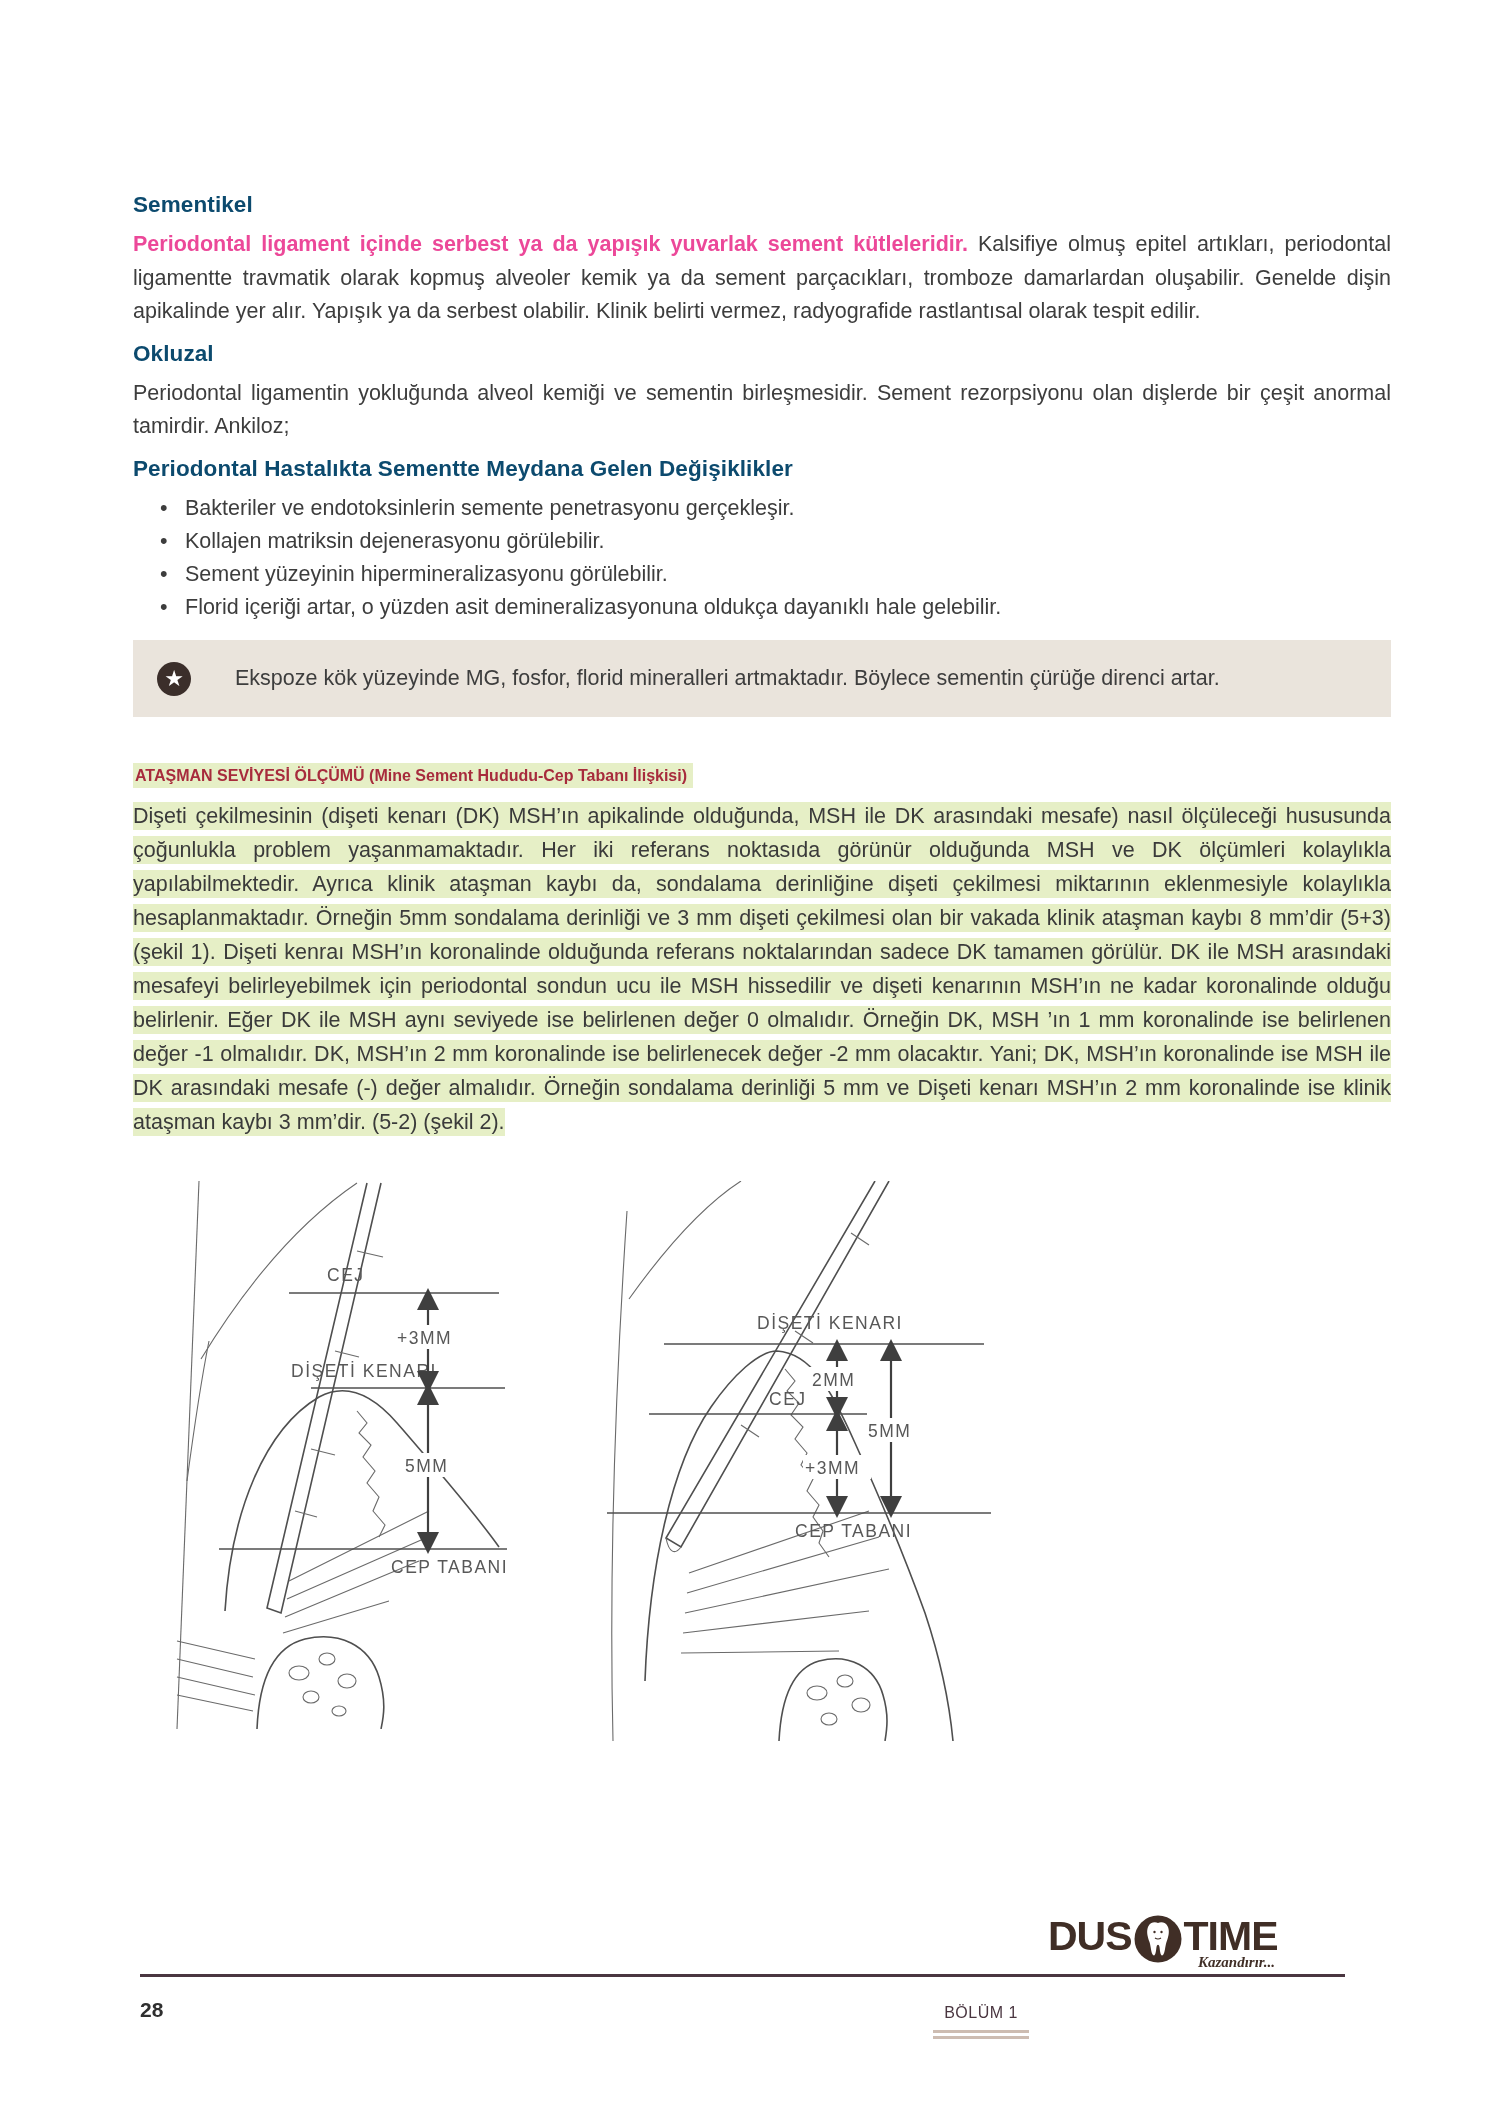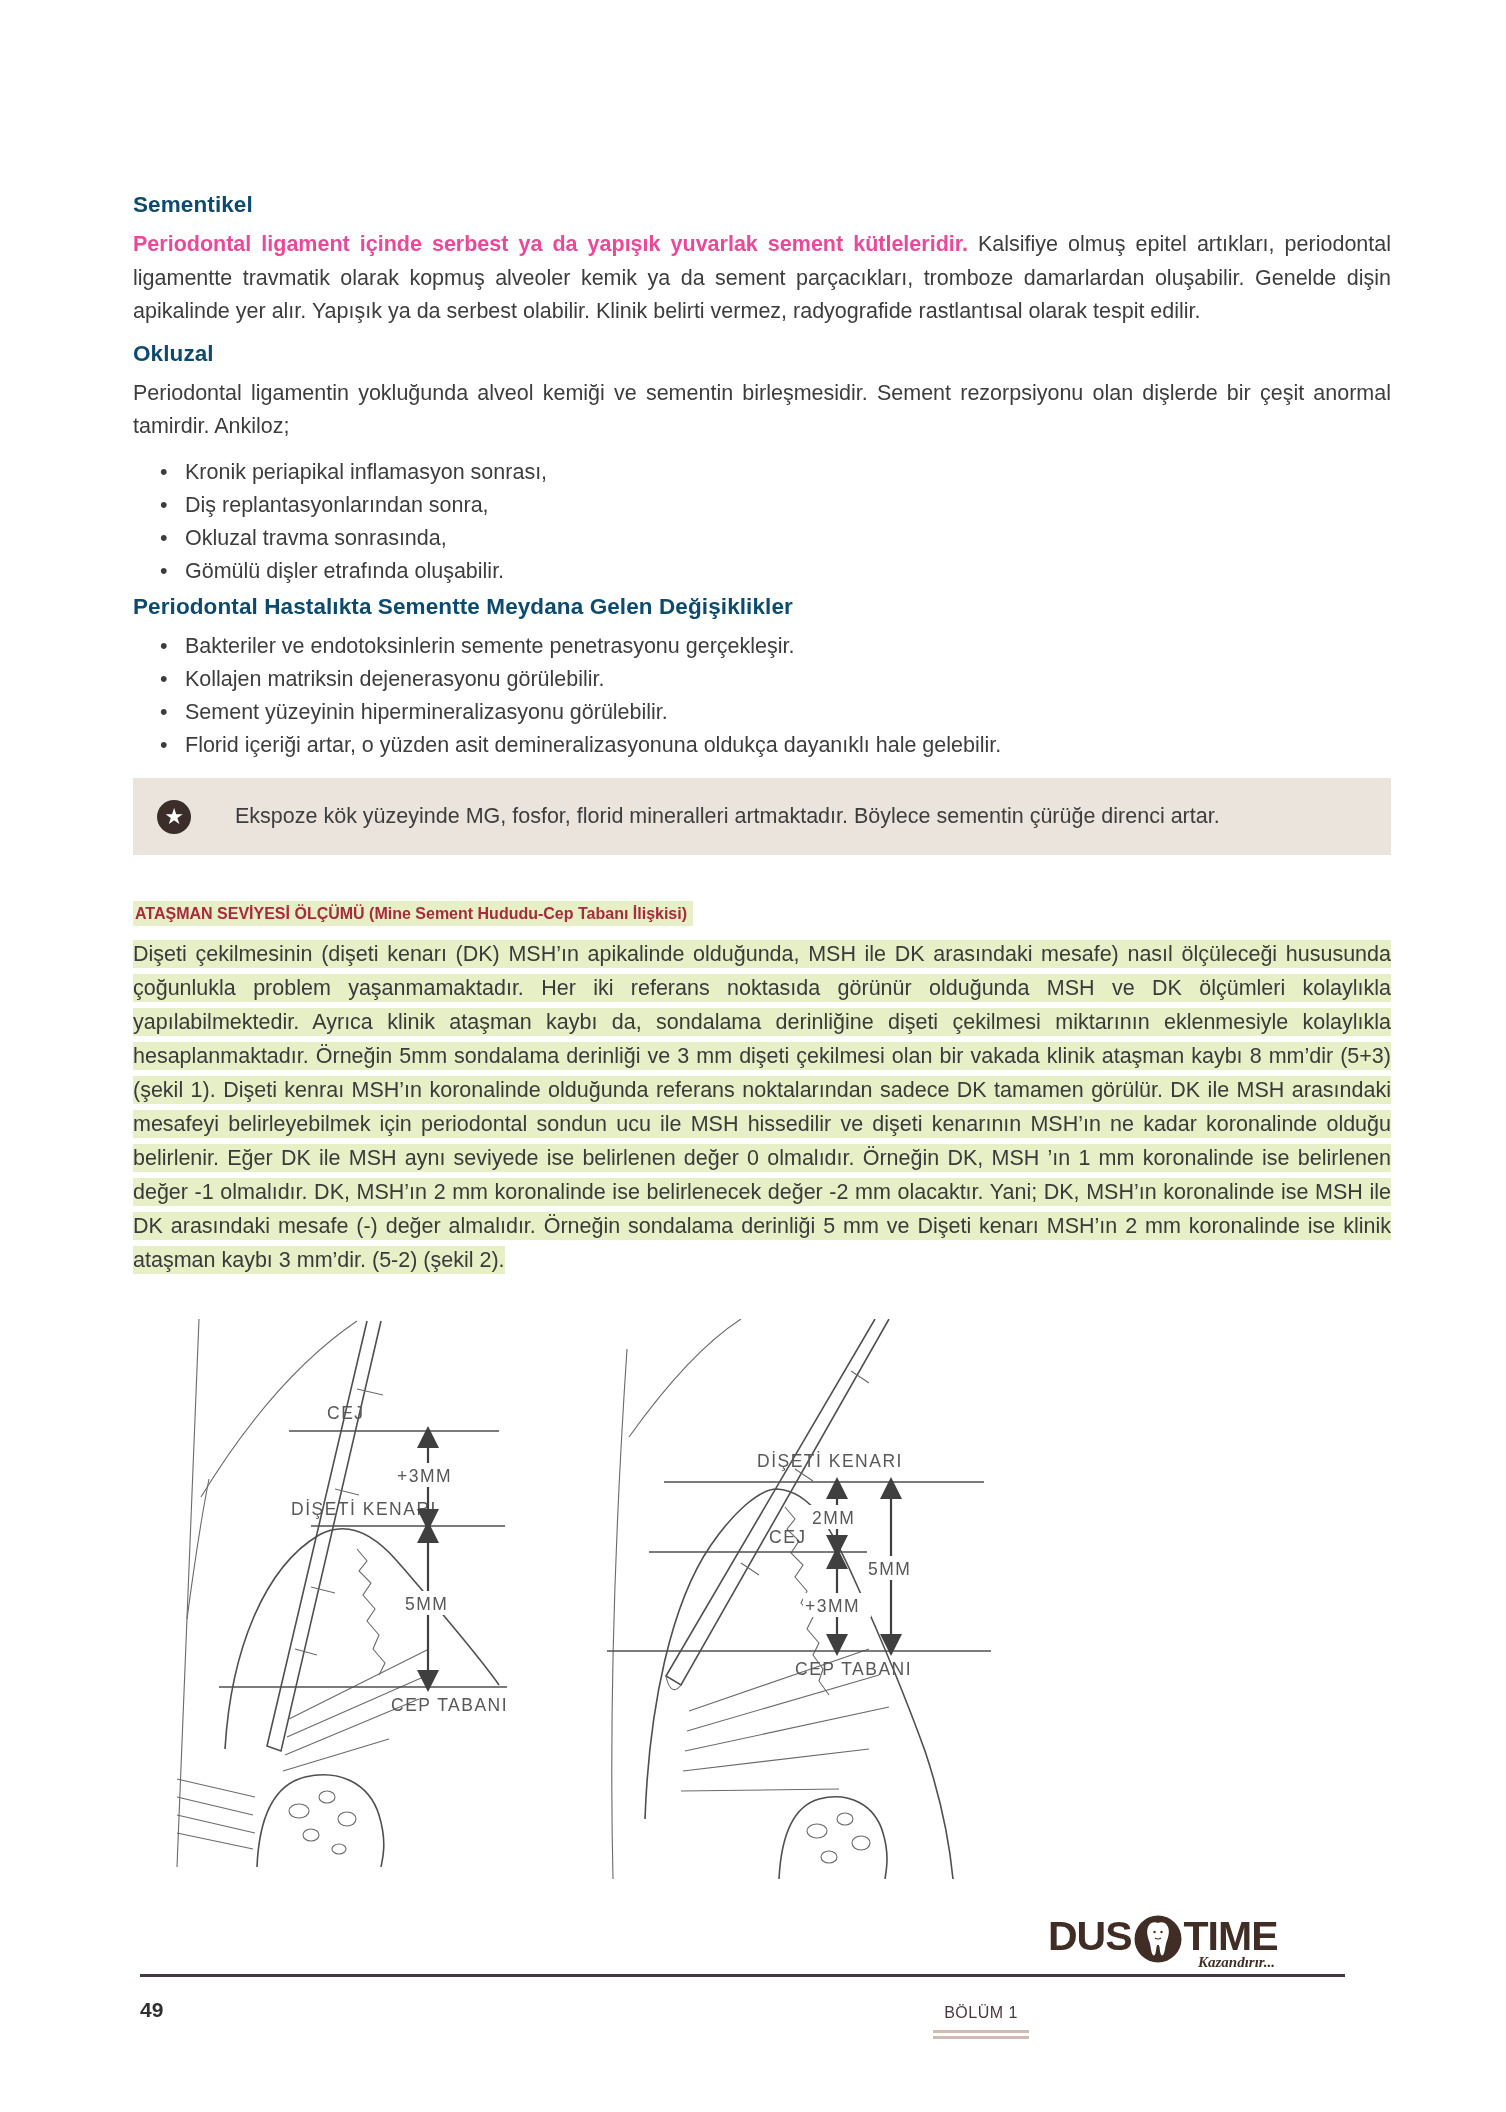--- a/index.html
+++ b/index.html
@@ -81,26 +81,20 @@
 <body>
 
 <div class="page">
   <div class="content">
 
     <h2 class="red">Sementikel</h2>
     <p class="body"><b>Periodontal ligament içinde serbest ya da yapışık yuvarlak sement kütleleridir.</b><span> Kalsifiye olmuş epitel artıkları, periodontal ligamentte travmatik olarak kopmuş alveoler kemik ya da sement parçacıkları, tromboze damarlardan oluşabilir. Genelde dişin apikalinde yer alır. Yapışık ya da serbest olabilir. Klinik belirti vermez, radyografide rastlantısal olarak tespit edilir.</span></p>
 
     <h2 class="red">Okluzal</h2>
     <p class="body">Periodontal ligamentin yokluğunda alveol kemiği ve sementin birleşmesidir. Sement rezorpsiyonu olan dişlerde bir çeşit anormal tamirdir. Ankiloz;</p>
-    <ul class="bullets">
-      <li>Kronik periapikal inflamasyon sonrası,</li>
-      <li>Diş replantasyonlarından sonra,</li>
-      <li>Okluzal travma sonrasında,</li>
-      <li>Gömülü dişler etrafında oluşabilir.</li>
-    </ul>
 
     <h2 class="red">Periodontal Hastalıkta Sementte Meydana Gelen Değişiklikler</h2>
     <ul class="bullets">
       <li>Bakteriler ve endotoksinlerin semente penetrasyonu gerçekleşir.</li>
       <li>Kollajen matriksin dejenerasyonu görülebilir.</li>
       <li>Sement yüzeyinin hipermineralizasyonu görülebilir.</li>
       <li>Florid içeriği artar, o yüzden asit demineralizasyonuna oldukça dayanıklı hale gelebilir.</li>
     </ul>
 
     <div class="notebox">
@@ -224,21 +218,21 @@
 
           <line class="figarrow" x1="322" y1="169" x2="322" y2="326" marker-start="url(#ah2)" marker-end="url(#ah2)"></line>
           <rect x="296" y="237" width="56" height="24" fill="#ffffff"></rect>
           <text class="figtext" x="299" y="256">5MM</text>
         </svg>
       </div>
     </div>
   </div>
 
   <div class="footer-line"></div>
-  <div class="pagenum">49</div>
+  <div class="pagenum">28</div>
 
   <div class="chapterwrap">
     <div class="chapter">BÖLÜM 1</div>
     <div class="chapterbars">
         <div></div>
         <div></div>
       </div>
   </div>
 
   <div class="brand">

